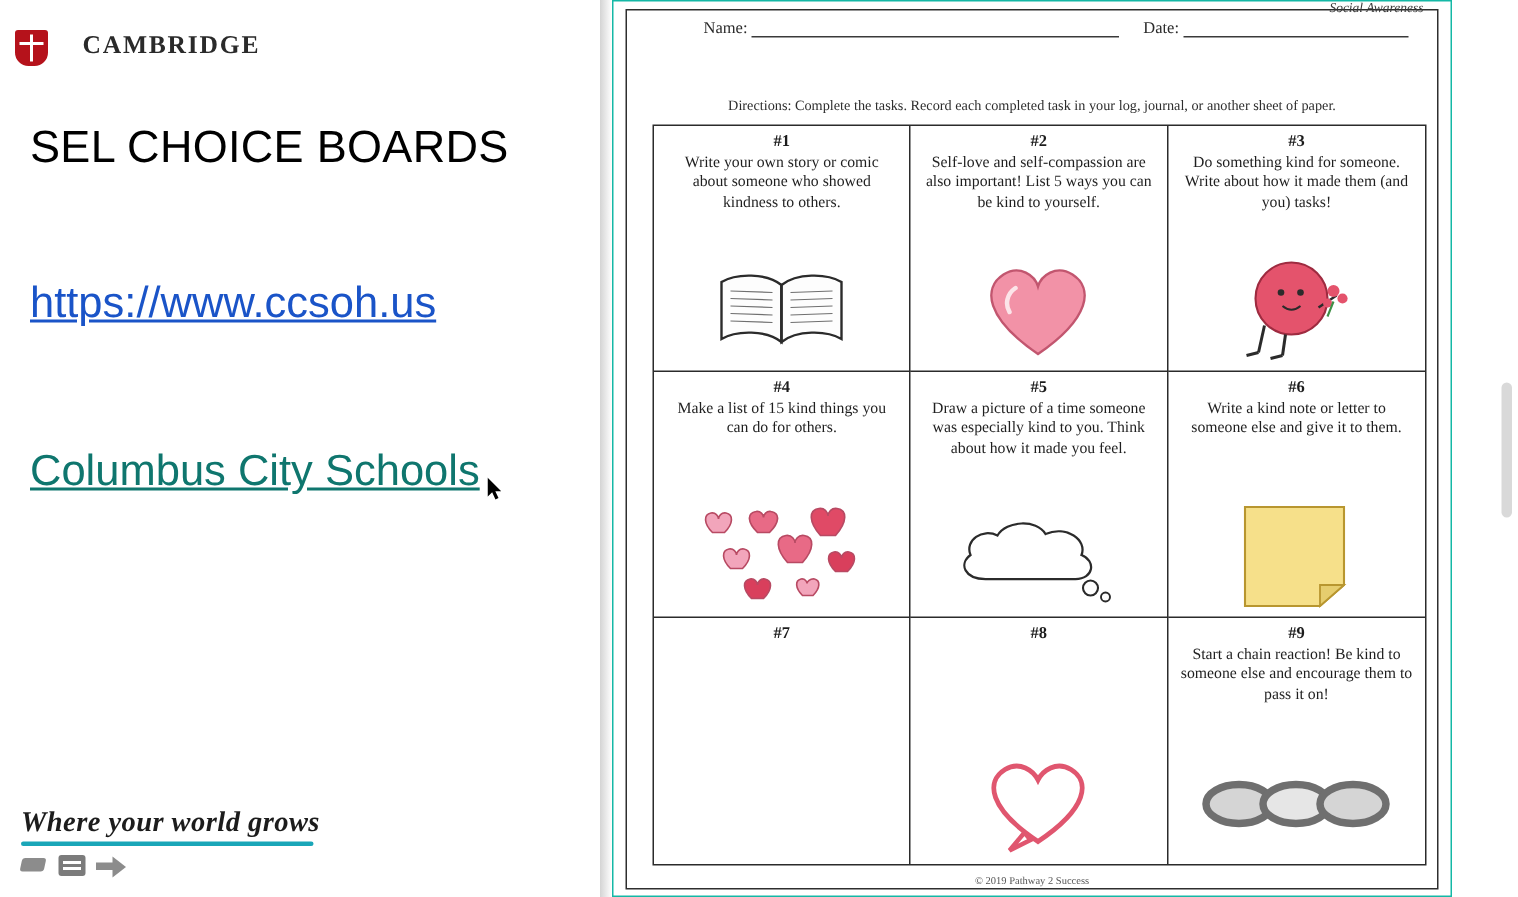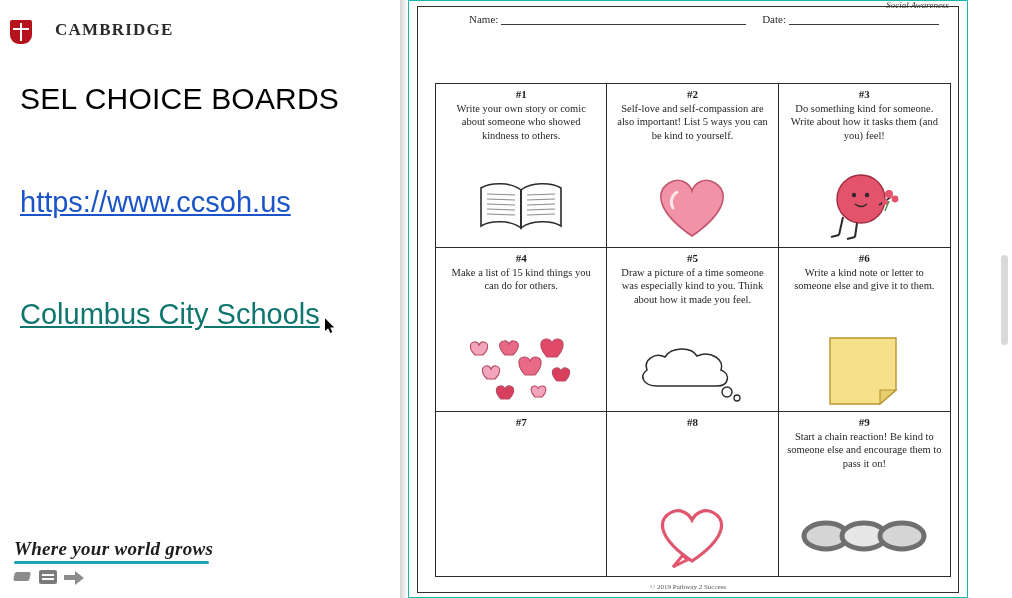--- a/index.html
+++ b/index.html
@@ -351,20 +351,21 @@
       <span class="field">
         <span>Name:</span>
         <span class="rule rule-name"></span>
       </span>
       <span class="field">
         <span>Date:</span>
         <span class="rule rule-date"></span>
       </span>
     </div>
 
+    <div class="doc-directions">Directions: Complete the tasks. Record each completed task in your log, journal, or another sheet of paper.</div>
 
     <div class="board-grid">
 
       <div class="cell">
         <div class="cell-num">#1</div>
         <div class="cell-text">Write your own story or comic about someone who showed kindness to others.</div>
         <div class="cell-art">
           <svg width="92" height="58" viewBox="0 0 92 58">
             <path d="M46 12 C36 4 16 4 6 10 L6 48 C16 42 36 42 46 50 Z" fill="#fdfdfd" stroke="#2b2b2b" stroke-width="1.6"></path>
             <path d="M46 12 C56 4 76 4 86 10 L86 48 C76 42 56 42 46 50 Z" fill="#fdfdfd" stroke="#2b2b2b" stroke-width="1.6"></path>
@@ -391,21 +392,21 @@
         <div class="cell-art">
           <svg width="86" height="70" viewBox="0 0 86 70">
             <path d="M43 64 C8 40 6 20 20 11 C31 4 41 12 43 19 C45 12 55 4 66 11 C80 20 78 40 43 64 Z" fill="#f292a7" stroke="#c2566f" stroke-width="1.6"></path>
             <path d="M28 20 C22 24 21 31 24 36" stroke="#ffffff" stroke-width="3" fill="none" stroke-linecap="round" opacity="0.75"></path>
           </svg>
         </div>
       </div>
 
       <div class="cell">
         <div class="cell-num">#3</div>
-        <div class="cell-text">Do something kind for someone. Write about how it tasks them (and you) feel!</div>
+        <div class="cell-text">Do something kind for someone. Write about how it made them (and you) tasks!</div>
         <div class="cell-art">
           <svg width="86" height="72" viewBox="0 0 86 72">
             <circle cx="40" cy="28" r="24" fill="#e4536c" stroke="#9e2b40" stroke-width="1.4"></circle>
             <circle cx="33" cy="24" r="2.2" fill="#2b2b2b"></circle>
             <circle cx="46" cy="24" r="2.2" fill="#2b2b2b"></circle>
             <path d="M34 33 Q40 38 46 33" stroke="#2b2b2b" stroke-width="1.4" fill="none"></path>
             <path d="M22 46 L18 64" stroke="#2b2b2b" stroke-width="2" fill="none"></path>
             <path d="M36 52 L34 66" stroke="#2b2b2b" stroke-width="2" fill="none"></path>
             <path d="M18 64 L10 66" stroke="#2b2b2b" stroke-width="2" fill="none"></path>
             <path d="M34 66 L26 68" stroke="#2b2b2b" stroke-width="2" fill="none"></path>

